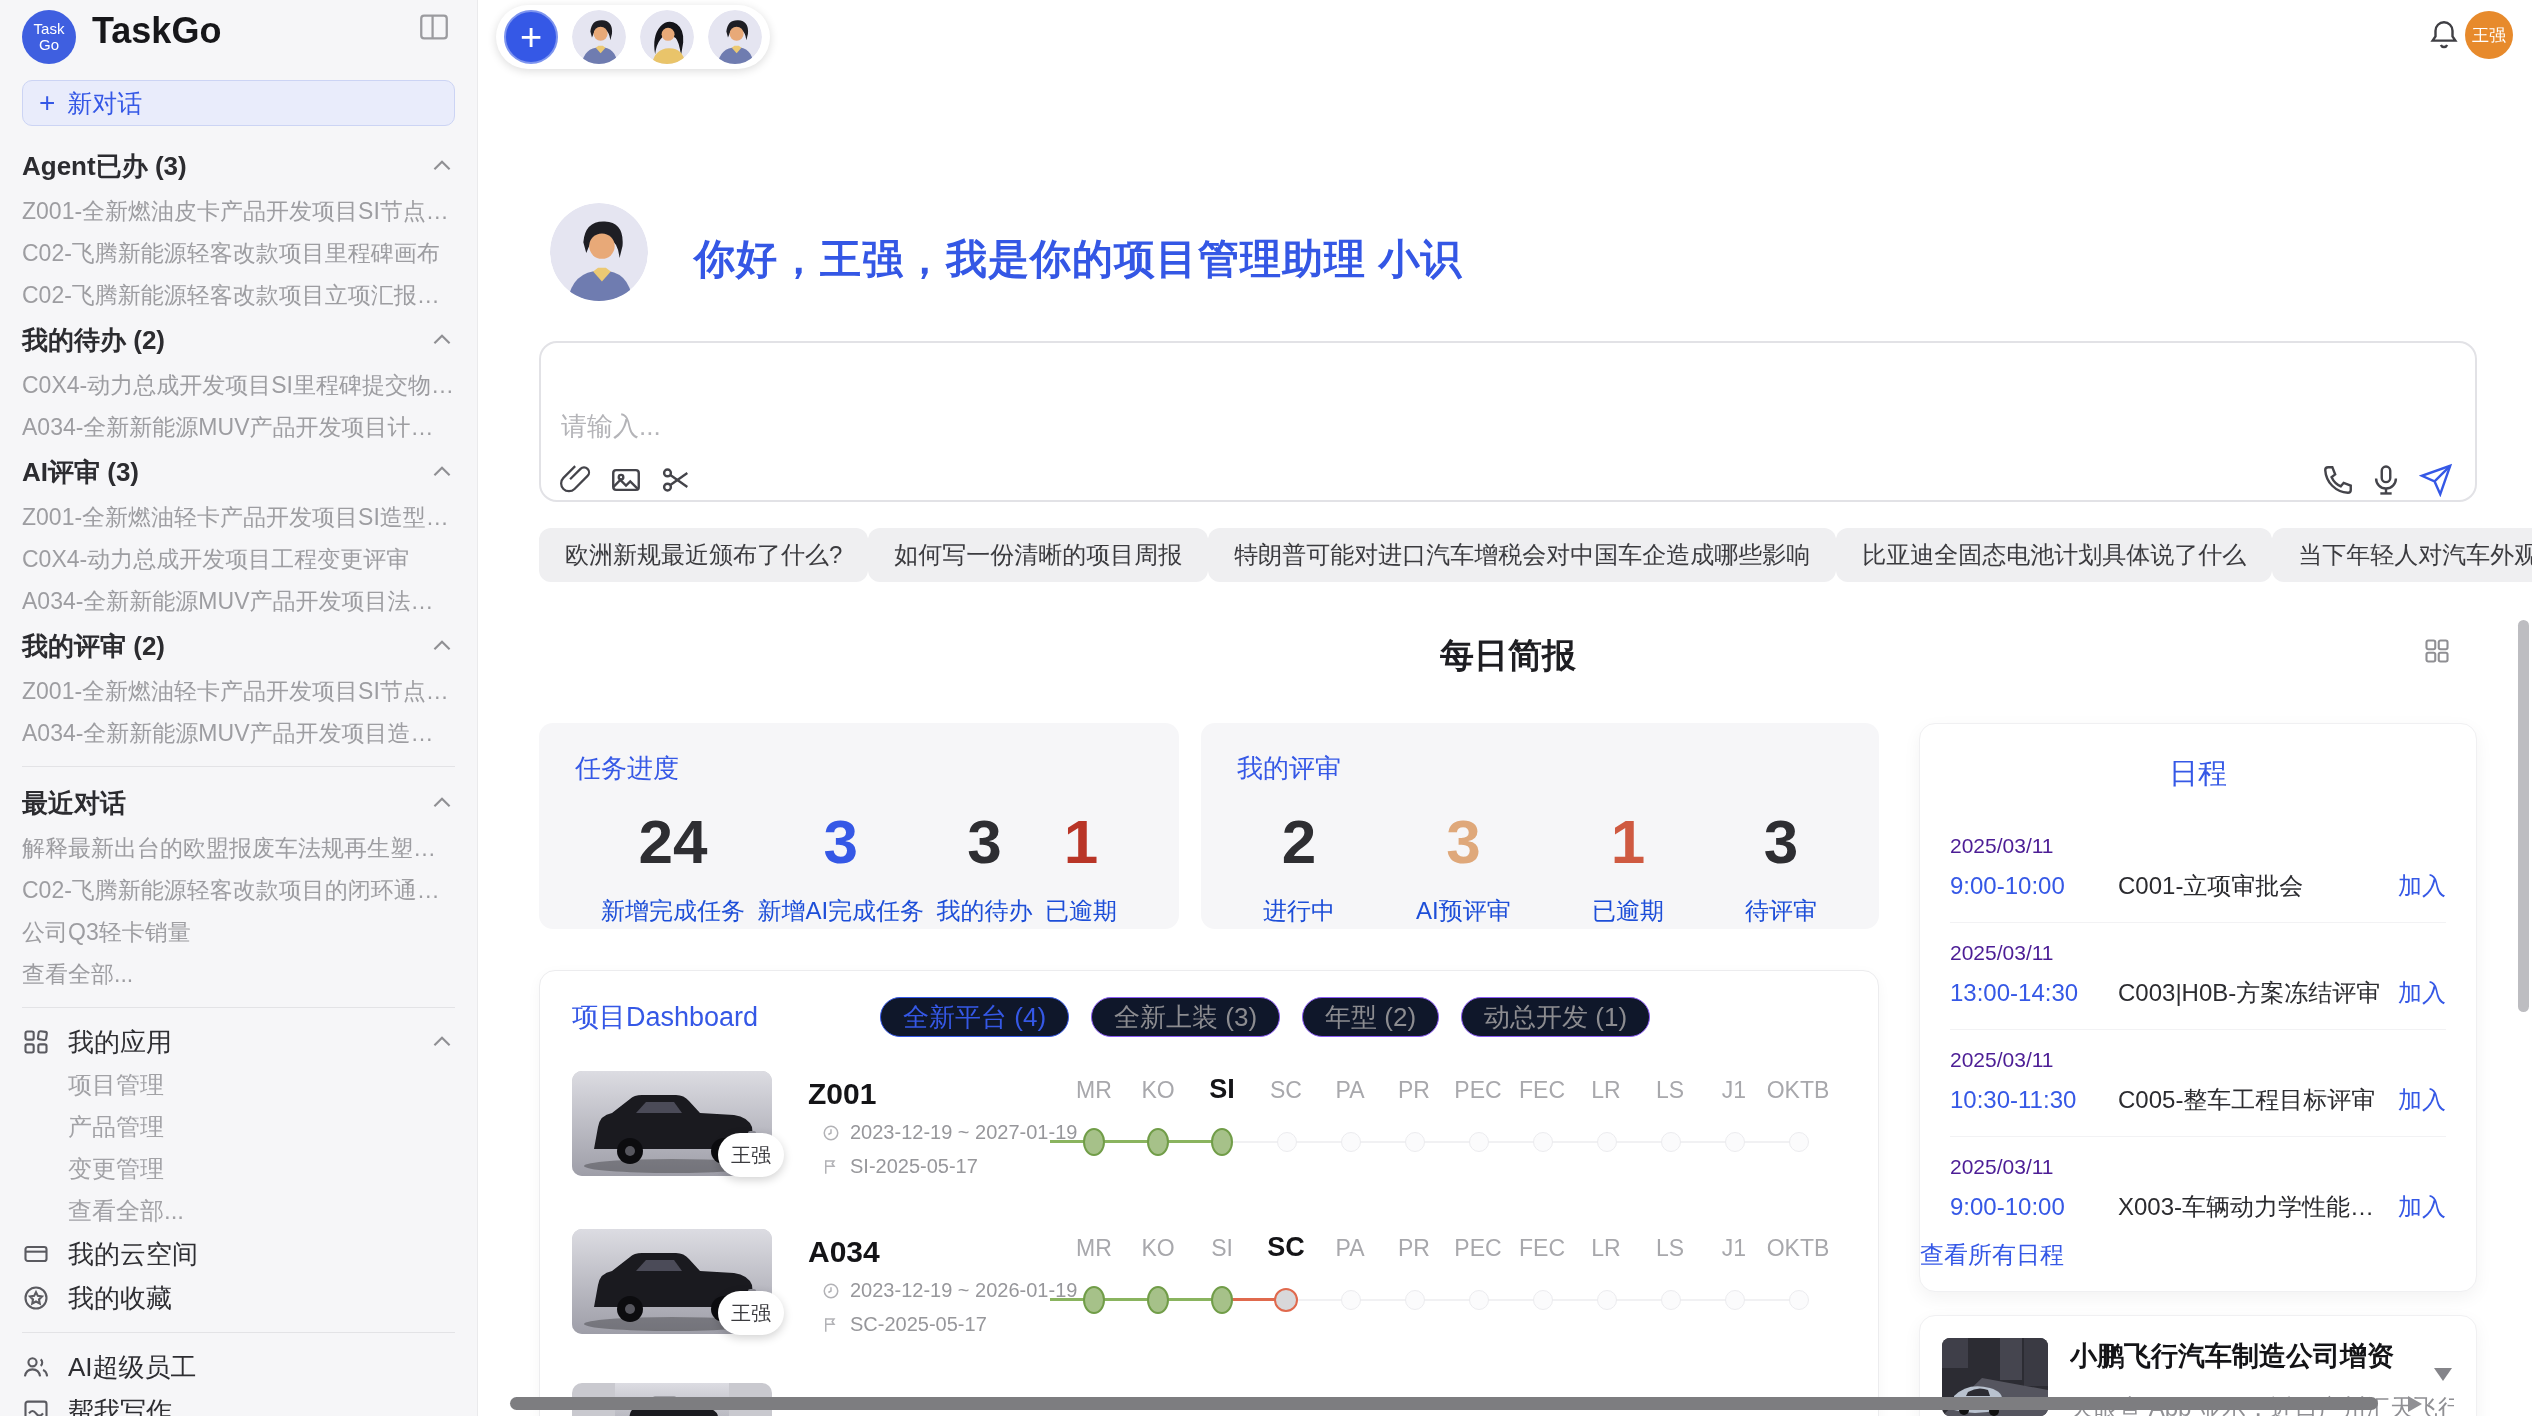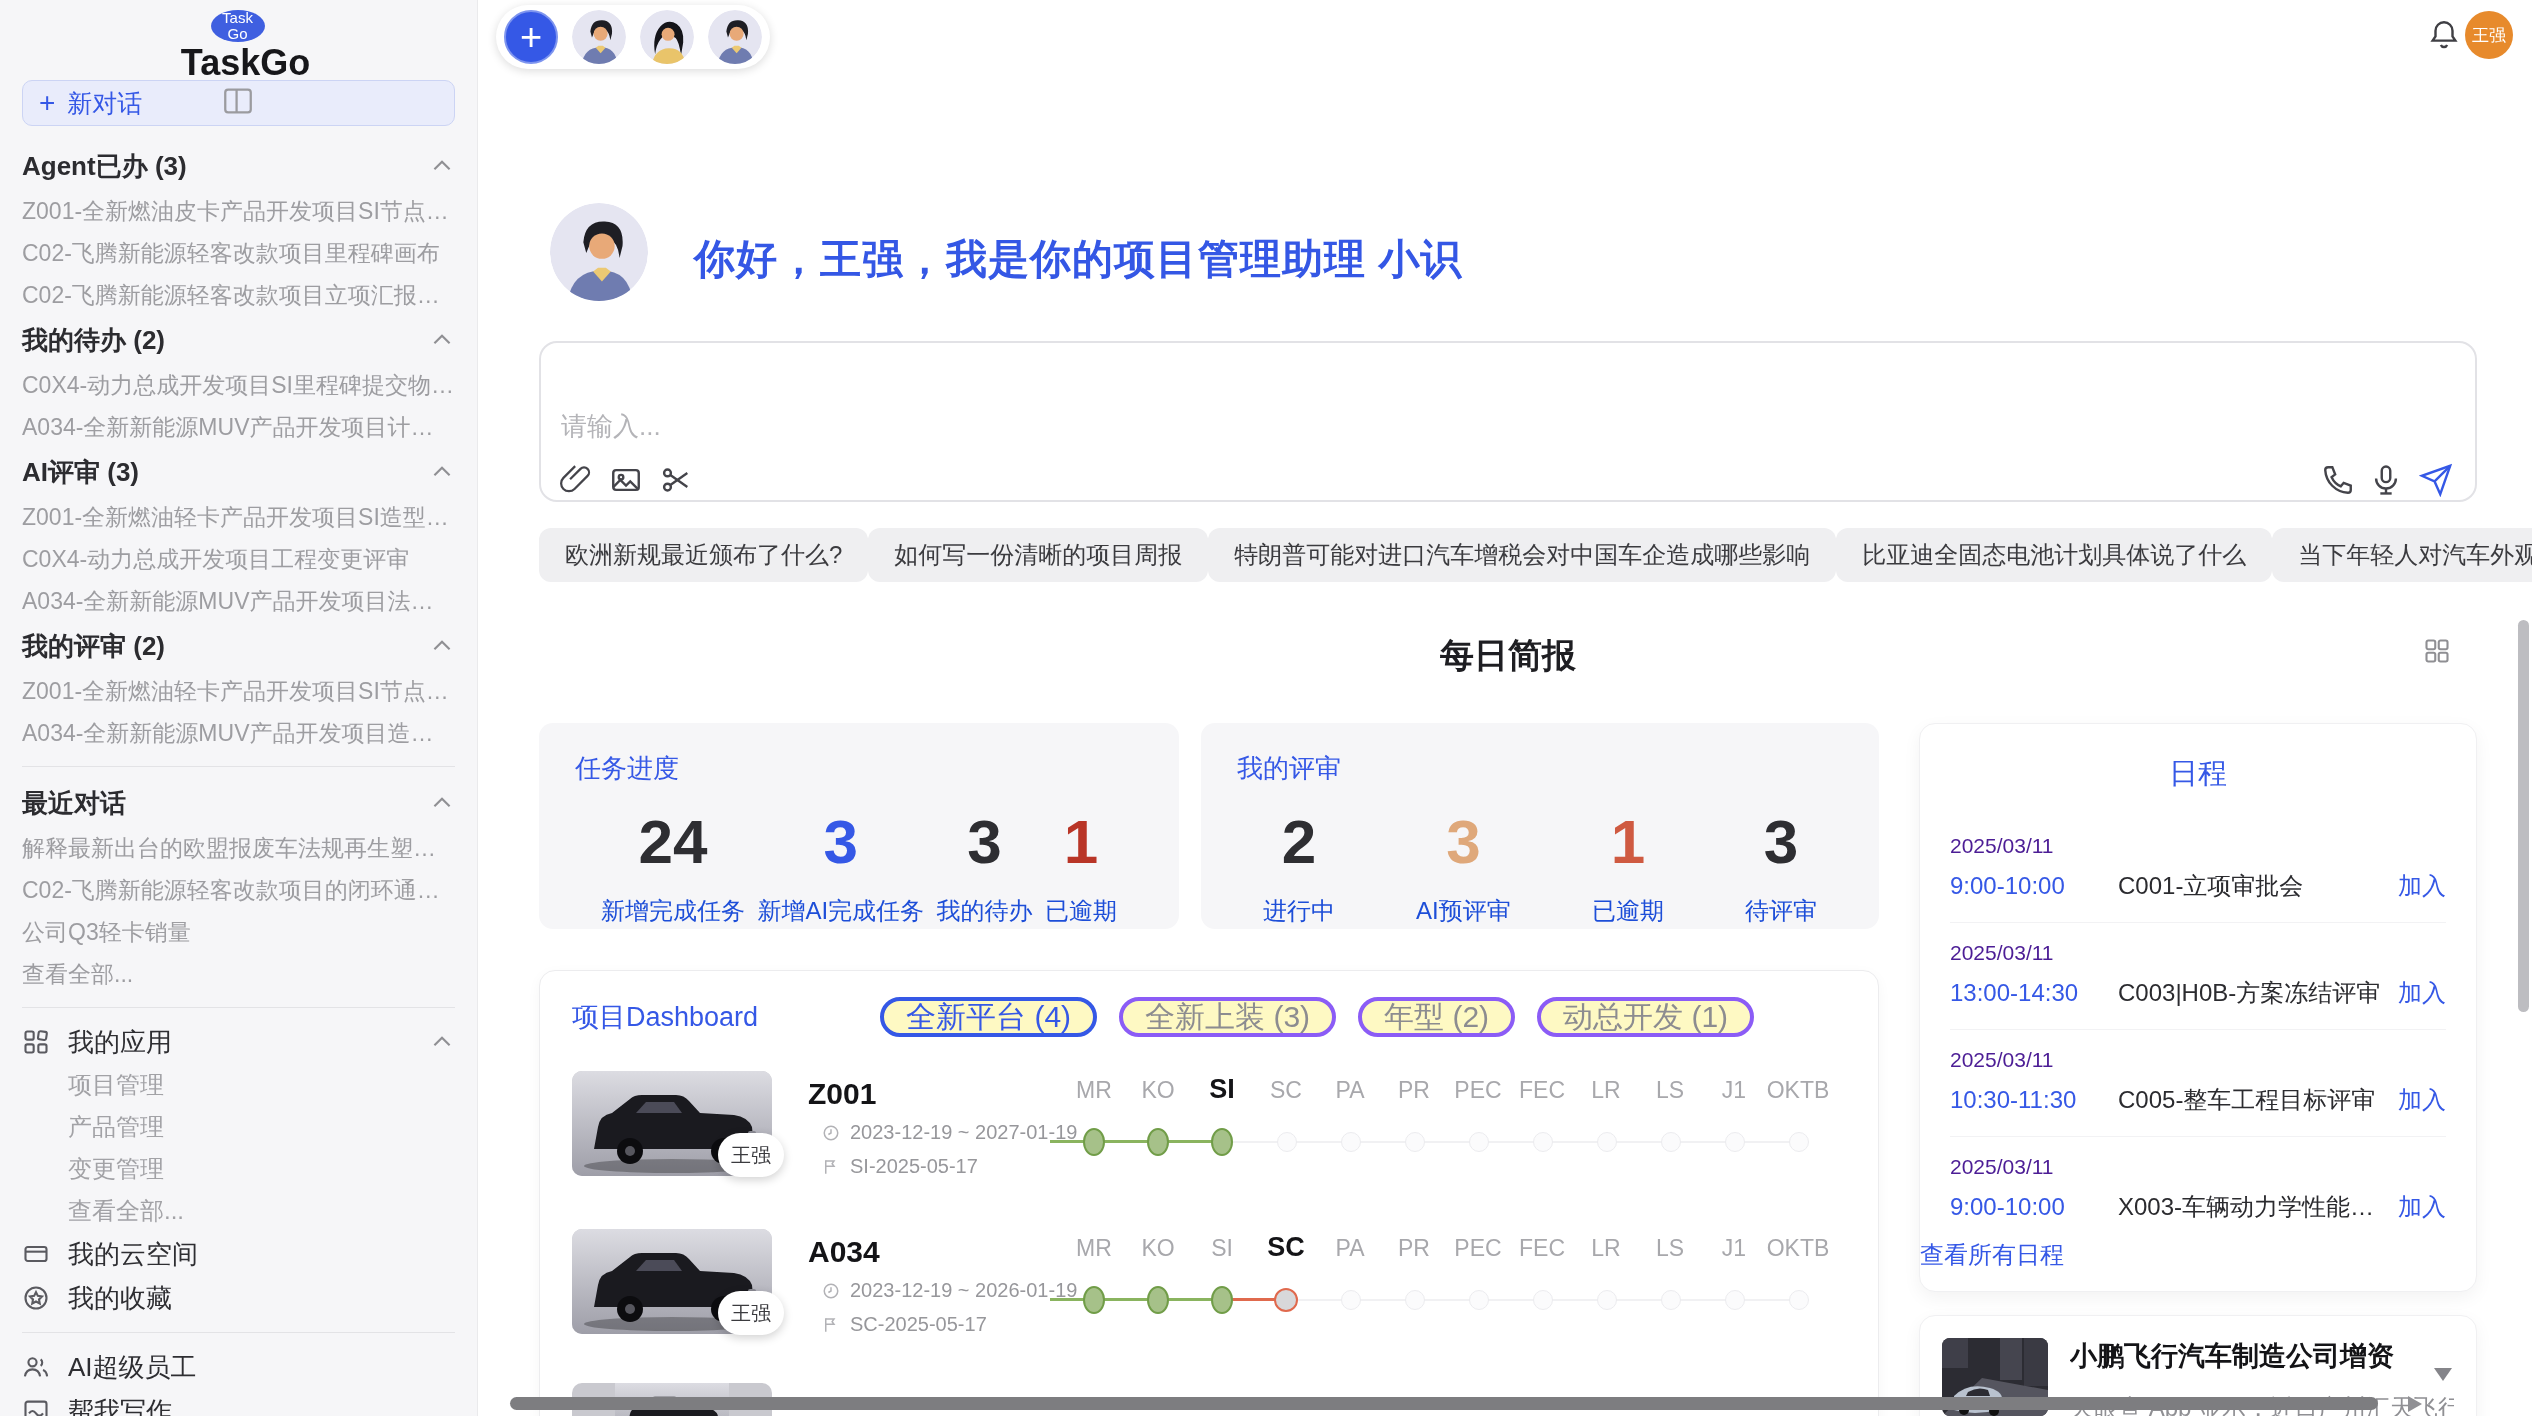--- a/index.html
+++ b/index.html
@@ -1,21 +1,21 @@
 <!DOCTYPE html>
 <html><head>
 <meta charset="utf-8">
 <style>
   * { margin:0; padding:0; box-sizing:border-box; font-family:"Liberation Sans","DejaVu Sans",sans-serif; }
   html,body { width:2532px; height:1416px; overflow:hidden; background:#fff; }
   .root { position:relative; width:2532px; height:1416px; }
 
   
   .sidebar { position:absolute; left:0; top:0; width:478px; height:1416px; background:#f6f6f8; border-right:1px solid #eaeaec; overflow:hidden; }
-  .sb-head { display:flex; align-items:center; padding:10px 24px 0 22px; height:66px;flex-direction:column; }
+  .sb-head { display:flex; align-items:flex-start; padding:10px 24px 0 22px; height:66px; }
   .logo { width:54px; height:54px; border-radius:50%; background:#3f5fe0; color:#fff; display:flex; flex-direction:column; align-items:center; justify-content:center; font-size:15px; line-height:16px; font-weight:500; }
   .app-title { font-size:36px; font-weight:700; color:#17171a; margin-left:16px; flex:1; }
   .panel-toggle { width:38px; height:34px; color:#9b9b9f; cursor:pointer; }
   .new-chat { margin:14px 22px 0 22px; height:46px; border-radius:10px; background:#e9ecfb; border:1px solid #ccd4f4; color:#3558e6; display:flex; align-items:center; padding:0 16px; font-size:25px; cursor:pointer; }
   .new-chat .plus { font-size:28px; margin-right:12px; font-weight:400; }
   .sb-list { padding:16px 22px 0 22px; }
   .sec-h { height:48px; display:flex; align-items:center; font-size:26px; color:#2c2c30; font-weight:600; cursor:pointer; }
   .sec-h .sp { flex:1; }
   .chev { width:26px; height:26px; color:#909094; }
   .sb-item { height:42px; line-height:42px; font-size:23px; color:#9d9da1; white-space:nowrap; overflow:hidden; text-overflow:ellipsis; cursor:pointer; }
@@ -51,21 +51,21 @@
   .stat-cols { display:flex; justify-content:space-between; margin-top:20px; padding:0 26px; }
   .stat { text-align:center; }
   .stat .v { font-size:62px; font-weight:600; }
   .stat .l { font-size:24px; color:#1d4ed8; margin-top:18px; }
   .c-dark { color:#2e2e32; } .c-blue { color:#3558e6; } .c-red { color:#b93527; } .c-tan { color:#dfa87a; } .c-org { color:#cf5a41; }
 
   .dash { position:absolute; left:60px; top:970px; width:1340px; height:480px; background:#fff; border:1px solid #ececee; border-radius:16px; box-shadow:0 4px 14px rgba(0,0,0,.04); overflow:hidden; }
   .dash-h { display:flex; align-items:center; padding:26px 0 0 32px; }
   .dash-h .t { font-size:27px; color:#3558e6; font-weight:500; }
   .dash-tabs { display:flex; gap:22px; margin-left:122px; }
-  .tab { height:40px; border-radius:20px; border:4px solid #8b5cf6; color:#8c8c90; font-size:30px; display:flex; align-items:center; padding:0 22px; background:#fef9c3; cursor:pointer; }
+  .tab { height:40px; border-radius:20px; border:1px solid #8b5cf6; color:#8c8c90; font-size:26px; display:flex; align-items:center; padding:0 22px; background:#0f172a; cursor:pointer; }
   .tab.active { border-color:#3558e6; color:#3558e6; }
   .proj { position:absolute; left:32px; height:150px; width:1290px; }
   .thumb { position:absolute; left:0; top:0; width:200px; height:105px; border-radius:10px; overflow:hidden; background:#c9c9cf; }
   .owner { position:absolute; left:146px; top:62px; width:66px; height:44px; background:#fff; border-radius:22px; box-shadow:0 3px 10px rgba(0,0,0,.18); font-size:20px; color:#3b3b3f; display:flex; align-items:center; justify-content:center; }
   .pname { position:absolute; left:236px; top:6px; font-size:30px; font-weight:700; color:#141417; }
   .pmeta { position:absolute; left:250px; display:flex; align-items:center; font-size:20px; color:#97979b; gap:10px; }
   .pmeta .mi { width:18px; height:18px; color:#b2b2b6; }
   .ms { position:absolute; left:490px; top:6px; width:768px; height:96px; }
   .ms .lb { position:absolute; top:0; width:64px; text-align:center; font-size:23px; color:#a8a8ac; white-space:nowrap; }
   .ms .lb.cur { color:#141417; font-weight:700; font-size:27px; top:-3px; }

